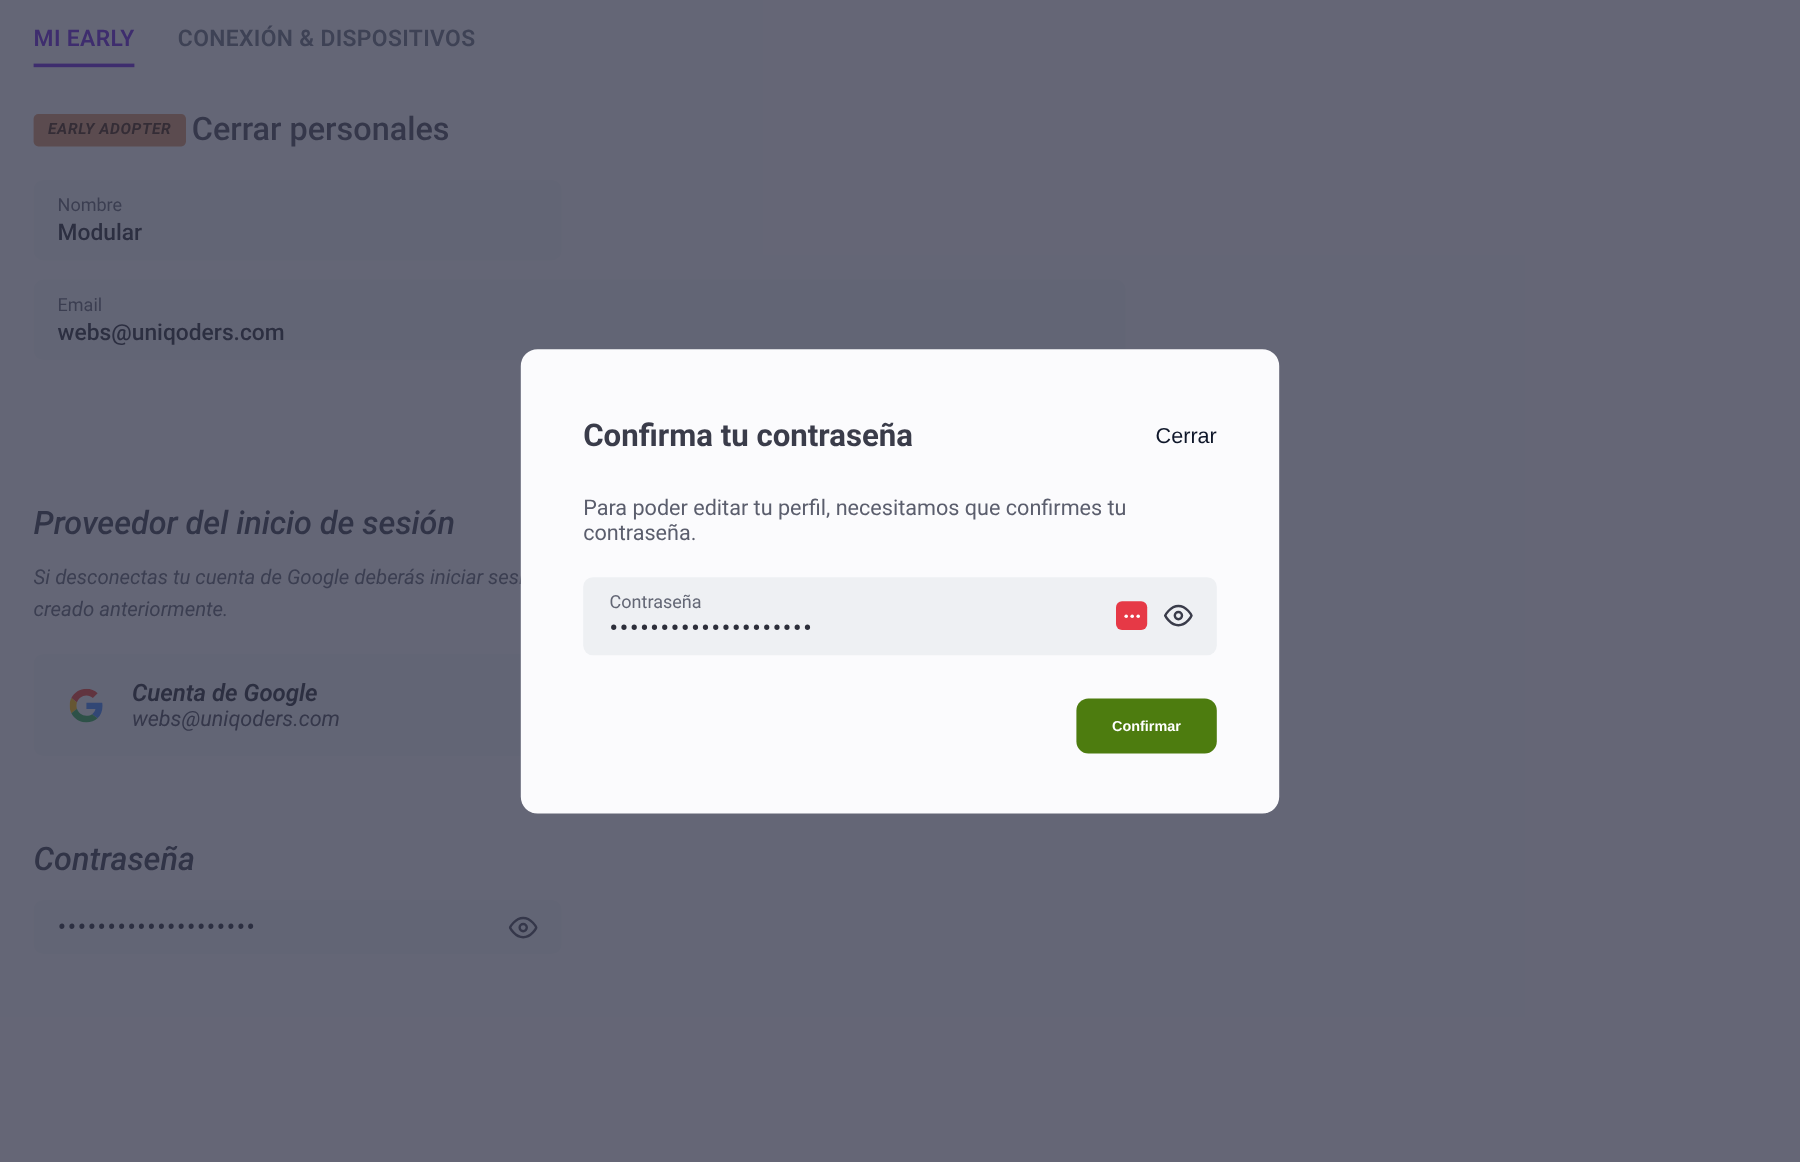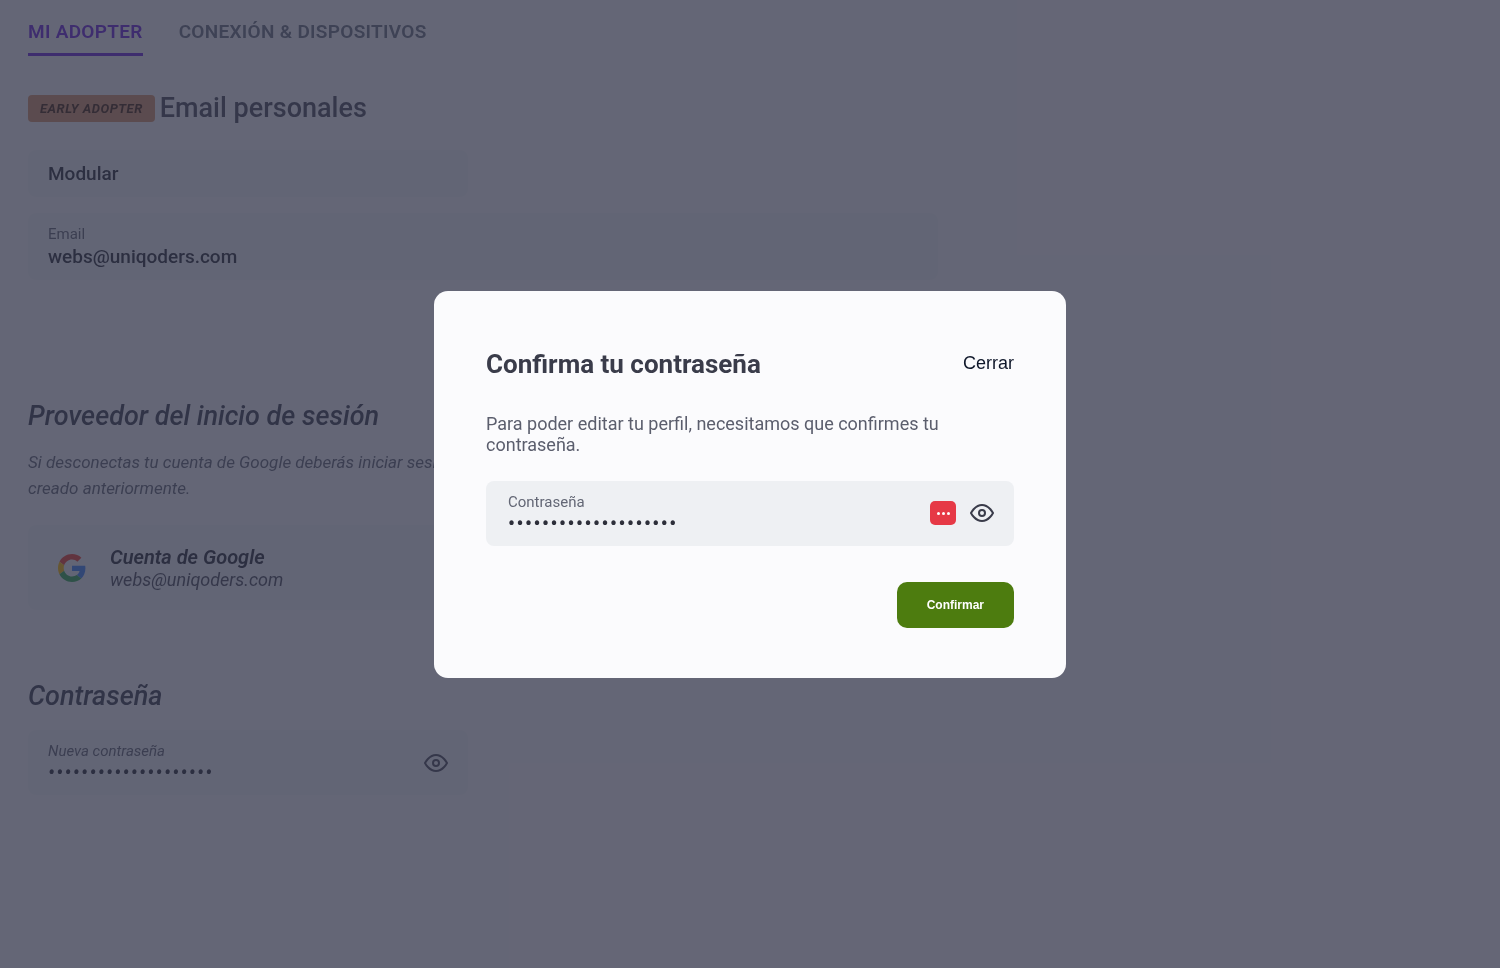--- a/index.html
+++ b/index.html
@@ -215,31 +215,32 @@
   padding: 16px 30px;
   border-radius: 10px;
   cursor: pointer;
 }
 </style>
 </head>
 <body>
 
 <div class="page">
   <div class="tabs">
-    <div class="tab active">MI ADOPTER</div>
+    <div class="tab active">MI EARLY</div>
     <div class="tab">CONEXIÓN &amp; DISPOSITIVOS</div>
   </div>
 
   <div class="section-header">
     <span class="badge">EARLY ADOPTER</span>
-    <span class="section-title">Email personales</span>
+    <span class="section-title">Cerrar personales</span>
   </div>
 
   <div class="form-row">
     <div class="form-field">
+      <span class="field-label">Nombre</span>
       <span class="field-value">Modular</span>
     </div>
   </div>
 
   <div class="form-row">
     <div class="form-field wide">
       <span class="field-label">Email</span>
       <span class="field-value">webs@uniqoders.com</span>
     </div>
   </div>
@@ -258,21 +259,20 @@
         <div class="title">Cuenta de Google</div>
         <div class="email">webs@uniqoders.com</div>
       </div>
     </div>
   </div>
 
   <div class="section" style="margin-top:70px;">
     <div class="section-heading">Contraseña</div>
     <div class="form-row">
       <div class="form-field">
-        <span class="field-label">Nueva contraseña</span>
         <span class="field-value dots">••••••••••••••••••••</span>
         <svg class="eye-icon" viewBox="0 0 24 24" fill="none" stroke="currentColor" stroke-width="2">
           <path d="M1 12s4-8 11-8 11 8 11 8-4 8-11 8-11-8-11-8z"></path>
             <circle cx="12" cy="12" r="3"></circle>
         </svg>
       </div>
     </div>
   </div>
 </div>
 

